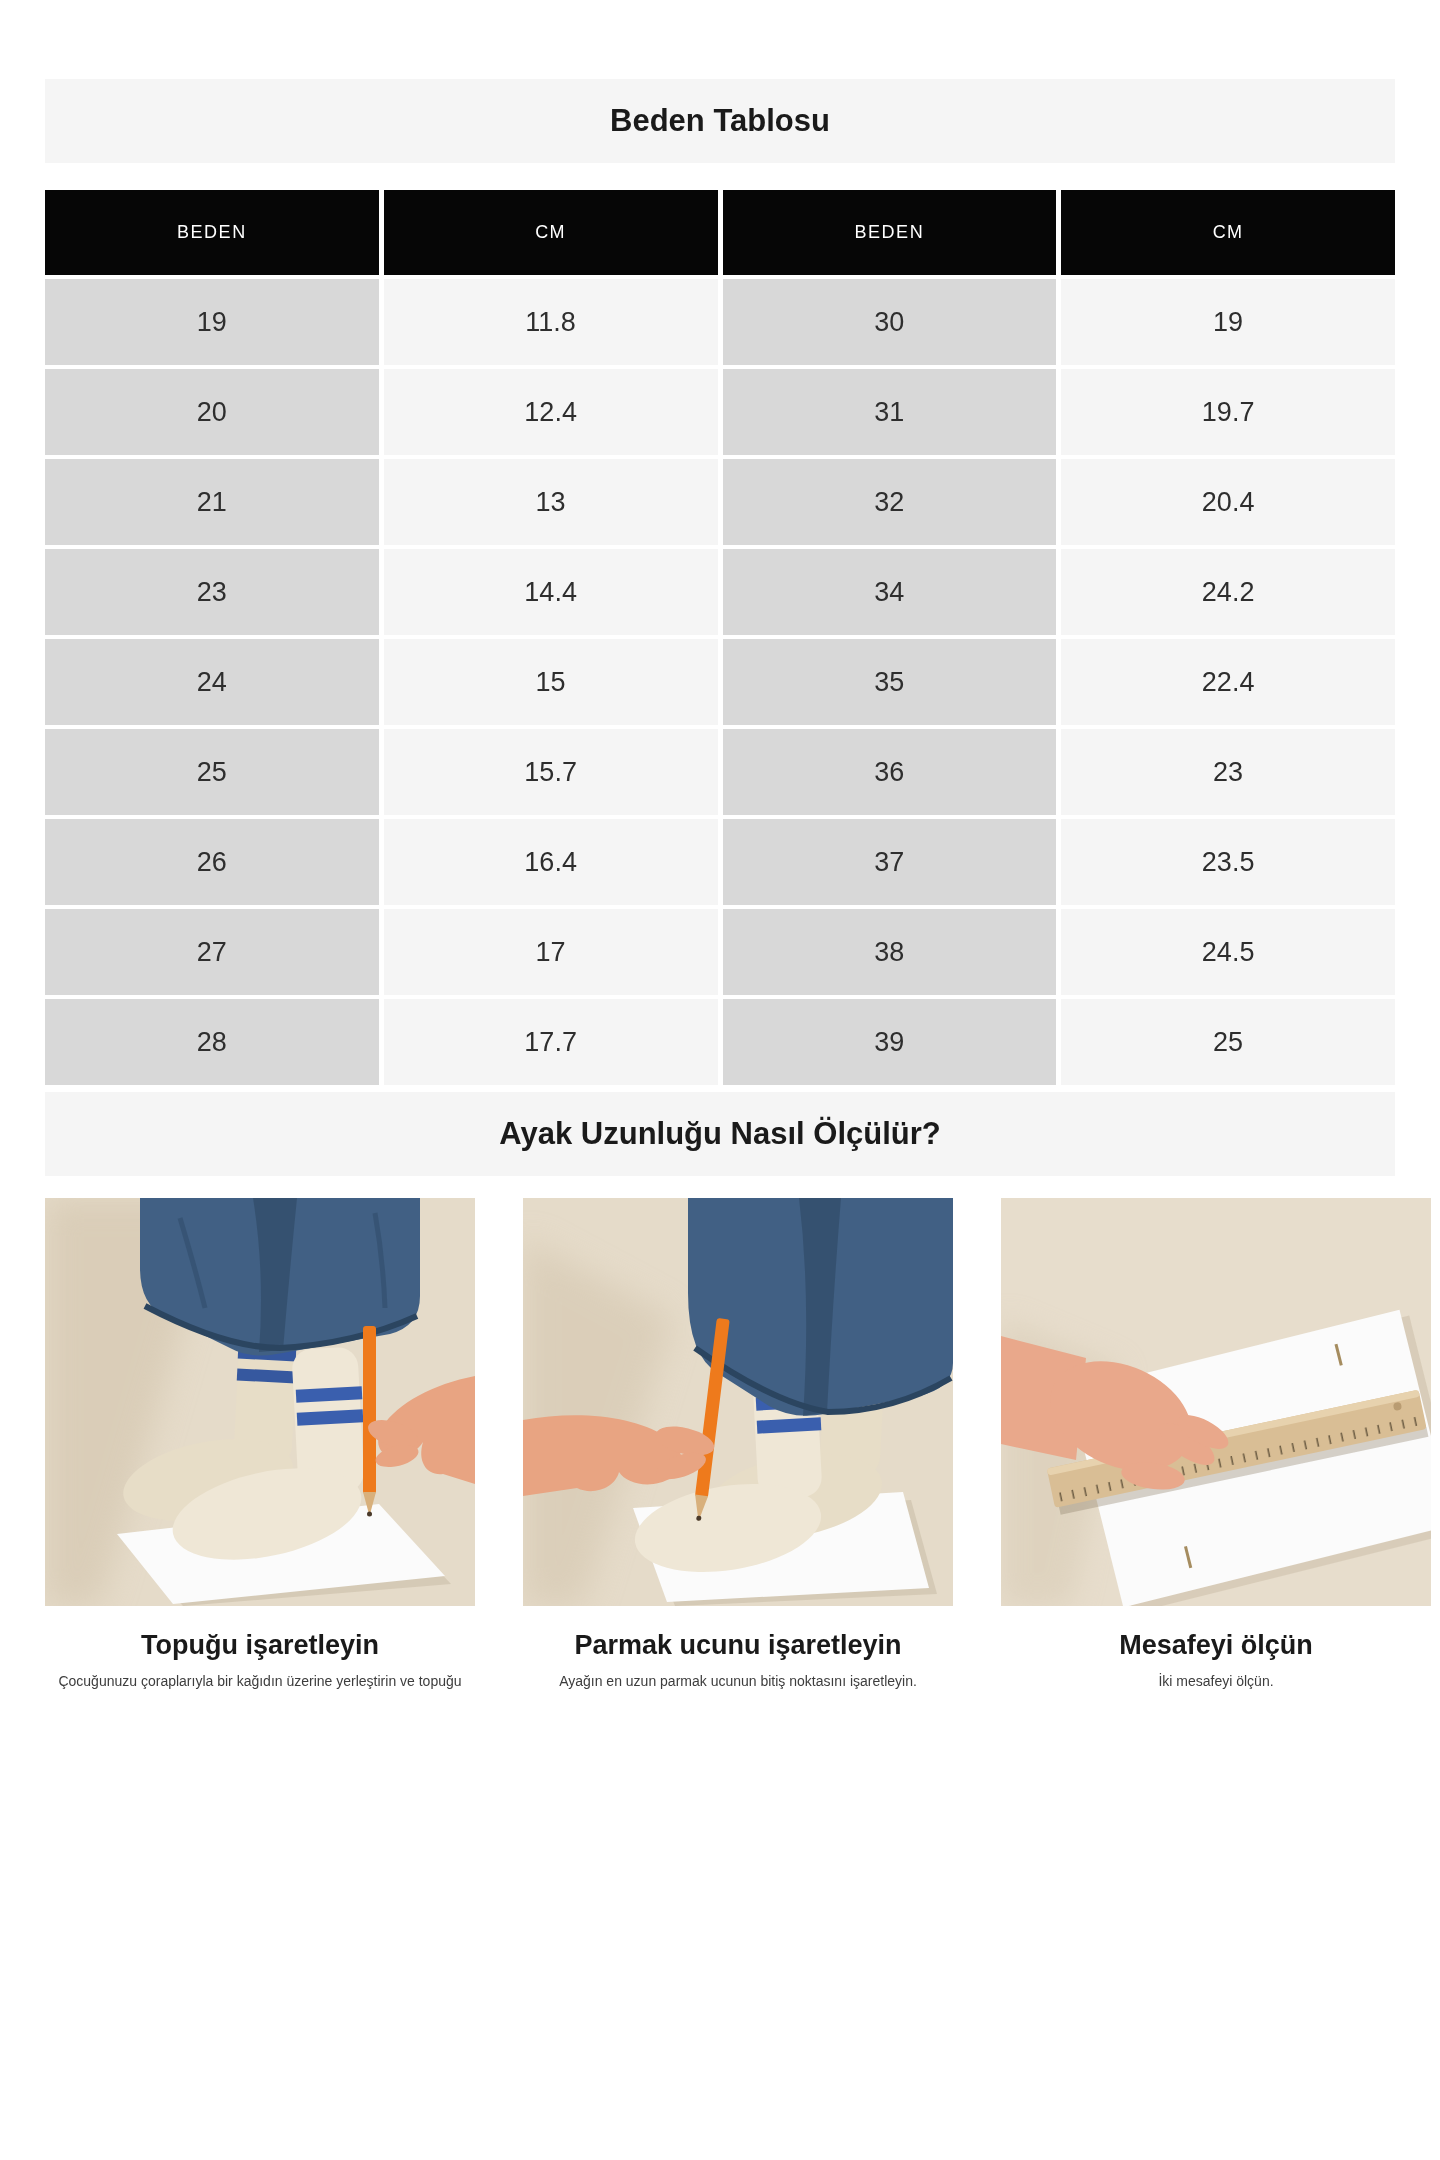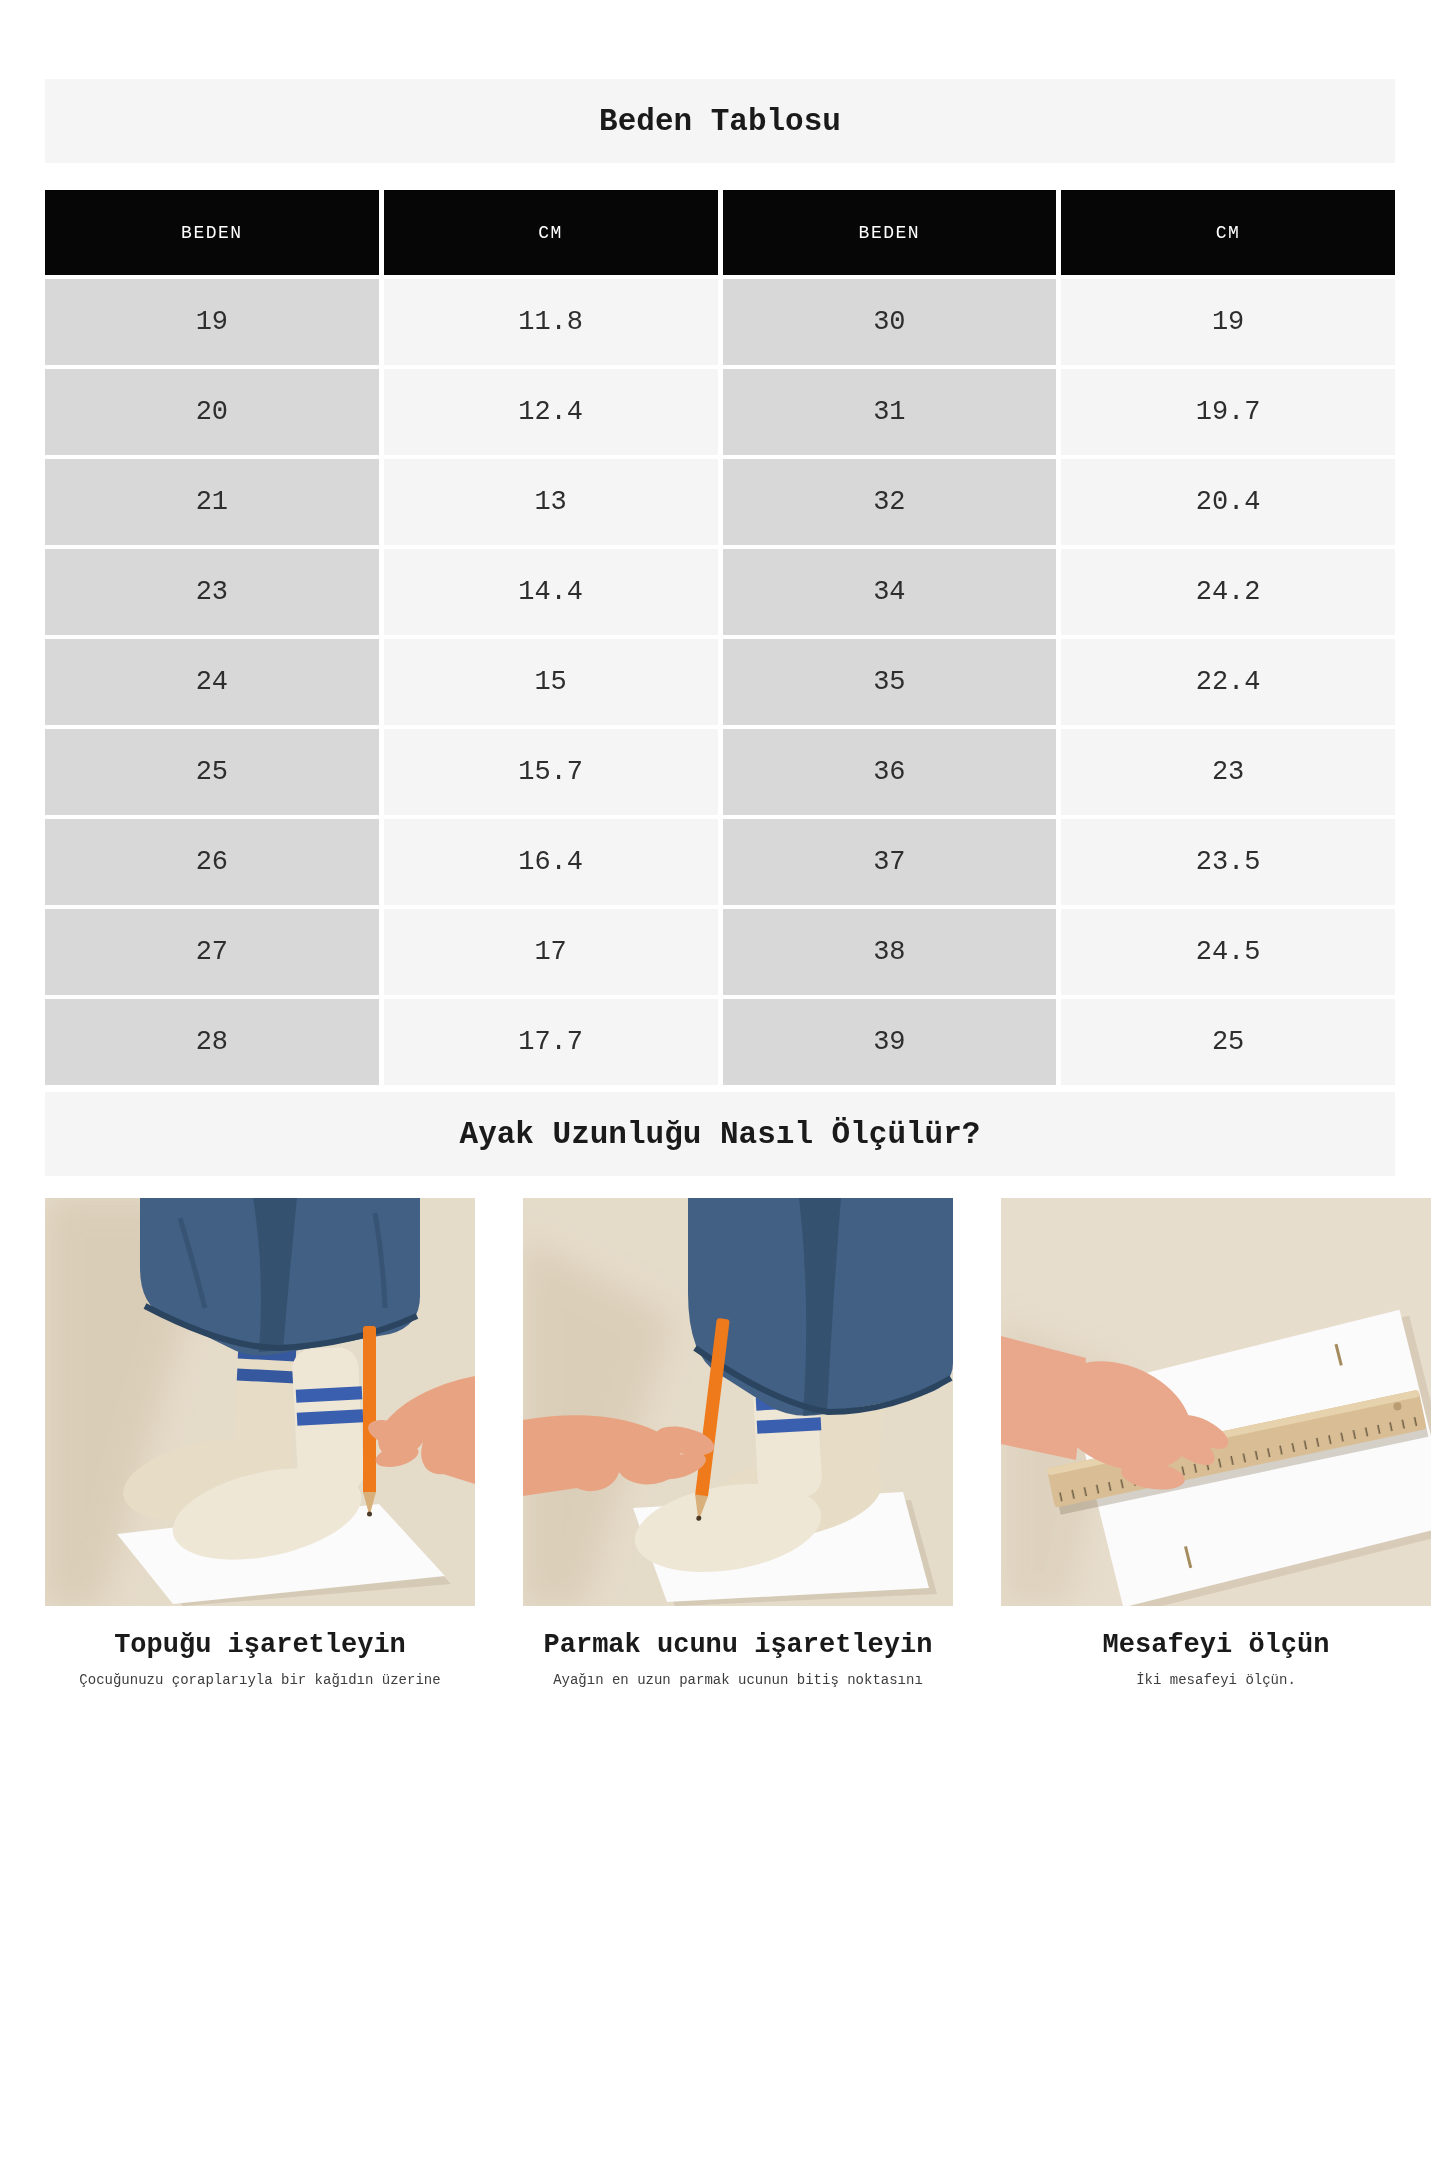--- a/index.html
+++ b/index.html
@@ -3,21 +3,21 @@
 <meta charset="utf-8">
 <style>
   * { box-sizing: border-box; }
   html, body { margin: 0; padding: 0; background: #ffffff; }
   .page {
     position: relative;
     width: 1440px;
     height: 1692px;
     background: #ffffff;
     overflow: hidden;
-    font-family: Liberation Mono, monospace;
+    font-family: Liberation Sans, sans-serif;
     margin: 0 auto;
   }
   .container { width: 1350px; margin: 0 auto; }
 
   .band {
     background: #f5f5f5;
     height: 84px;
     display: flex;
     align-items: center;
     justify-content: center;

